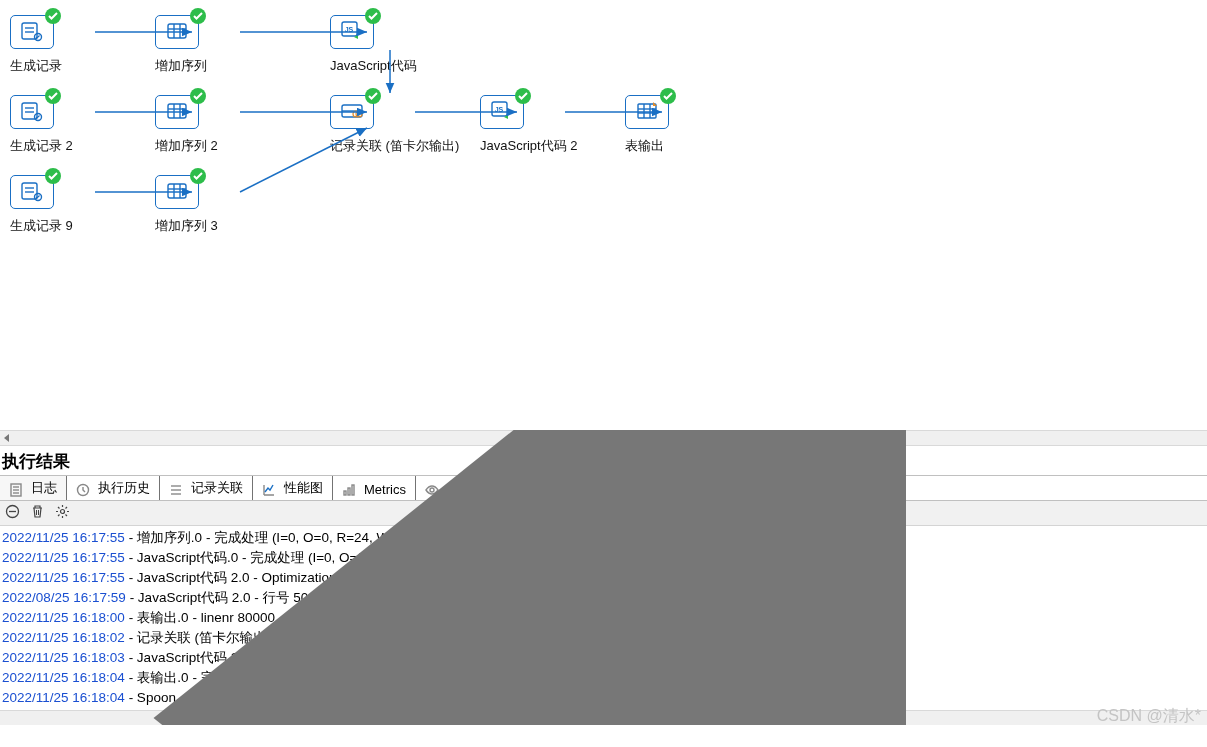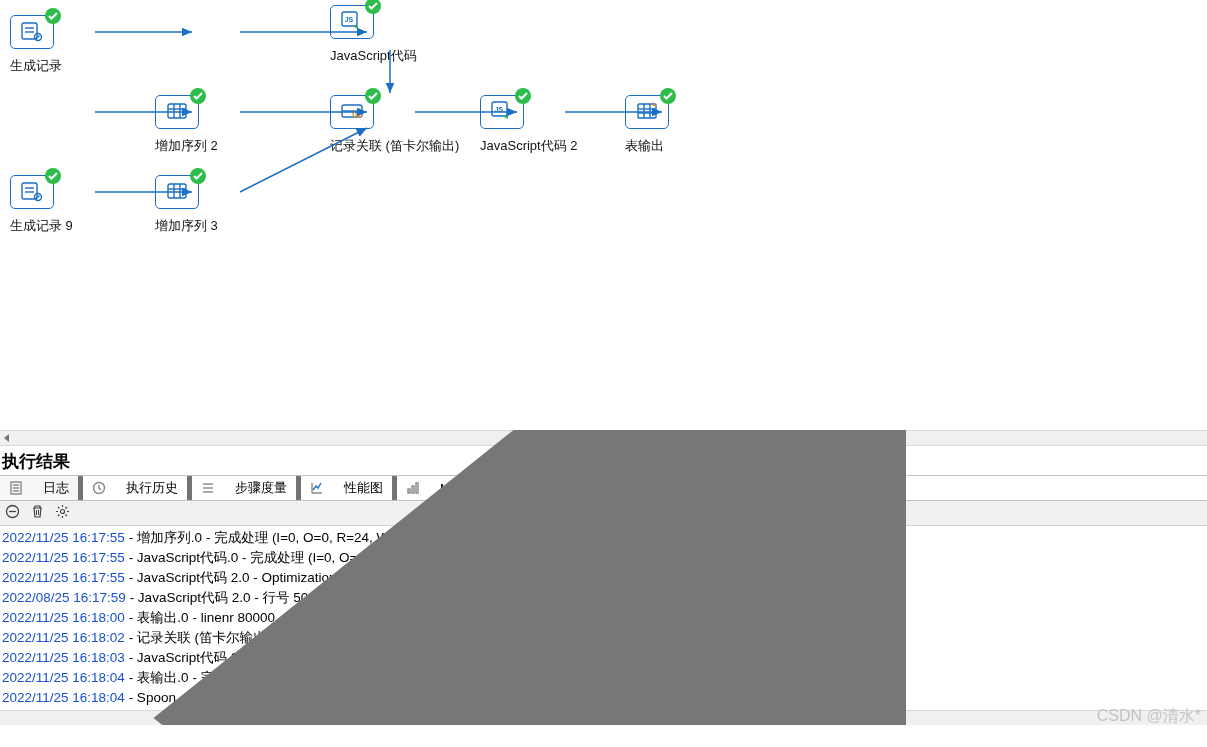--- a/index.html
+++ b/index.html
@@ -8,21 +8,21 @@
 .node-icon{width:42px;height:32px;border:1.5px solid #1a6fc4;border-radius:5px;background:#fff;position:relative;display:flex;align-items:center;justify-content:center}
 .node-icon svg{width:26px;height:22px}
 .node-badge{position:absolute;top:-8px;right:-8px;width:16px;height:16px;border-radius:50%;background:#2dbd4a;display:flex;align-items:center;justify-content:center}
 .node-badge svg{width:10px;height:10px}
 .node-label{margin-top:8px;font-size:13px;white-space:nowrap;color:#111}
 .arrow{position:absolute;pointer-events:none}
 .scroll-strip{height:14px;background:#f0f0f0;border-top:1px solid #d9d9d9;border-bottom:1px solid #d9d9d9;display:flex;align-items:center;padding-left:3px}
 .scroll-strip svg{width:8px;height:8px;fill:#777}
 .results-title{font-size:17px;font-weight:600;padding:4px 2px 2px}
 .tabs{display:flex;border-top:1px solid #c0c0c0;border-bottom:1px solid #c0c0c0;background:#fff}
-.tab{display:flex;align-items:center;gap:20px;padding:3px 9px;border-right:5px solid #737373;cursor:pointer;font-size:13px}
+.tab{display:flex;align-items:flex-end;gap:8px;padding:3px 9px;border-right:1px solid #737373;cursor:pointer;font-size:13px}
 .tab.active{background:#f7f7f7}
 .tab svg{width:14px;height:14px}
 .toolbar{display:flex;align-items:center;gap:10px;padding:3px 5px;background:#f1f1f1;border-bottom:1px solid #d4d4d4}
 .toolbar svg{width:15px;height:15px;fill:#444}
 .log{padding:2px 2px;font-size:13.5px;line-height:20px}
 .log-line .ts{color:#1a4fd1}
 .log-line .msg{color:#000}
 .bottom-scroll{height:14px;background:#f0f0f0;border-top:1px solid #d9d9d9;display:flex;align-items:center;padding-left:3px}
 .watermark{position:absolute;right:6px;bottom:20px;color:#c4c4c4;font-size:16px}
 
@@ -44,36 +44,69 @@
             <path d="M17 17l1 1 2.5-2.5" stroke="#1a6fc4" stroke-width="1.2" fill="none"></path>
           </svg></span>
         <div class="node-badge">
           <svg viewBox="0 0 10 10">
             <path d="M1 5l2.5 2.5L9 2" stroke="#fff" stroke-width="2" fill="none"></path>
           </svg>
         </div>
       </div>
     <div class="node-label">生成记录</div>
   </div>
-  <div class="node" style="left:330px;top:5px">
+  <div class="node" style="left:155px;top:15px">
+    <div class="node-icon">
+        <span class="icon-slot"><svg viewBox="0 0 26 22">
+            <rect x="4" y="4" width="18" height="14" rx="2" class="ist"></rect>
+            <line x1="4" y1="9" x2="22" y2="9" class="ist"></line>
+            <line x1="10" y1="4" x2="10" y2="18" class="ist"></line>
+            <line x1="16" y1="4" x2="16" y2="18" class="ist"></line>
+          </svg></span>
+        <div class="node-badge">
+          <svg viewBox="0 0 10 10">
+            <path d="M1 5l2.5 2.5L9 2" stroke="#fff" stroke-width="2" fill="none"></path>
+          </svg>
+        </div>
+      </div>
+    <div class="node-label">增加序列</div>
+  </div>
+  <div class="node" style="left:330px;top:15px">
     <div class="node-icon">
         <span class="icon-slot"><svg viewBox="0 0 26 22">
             <rect x="3" y="2" width="15" height="14" rx="2" class="ist"></rect>
             <text x="10" y="12" font-size="7" text-anchor="middle" fill="#1a6fc4" font-weight="bold">JS</text>
             <path d="M15 17l4-2v4z" fill="#2dbd4a"></path>
           </svg></span>
         <div class="node-badge">
           <svg viewBox="0 0 10 10">
             <path d="M1 5l2.5 2.5L9 2" stroke="#fff" stroke-width="2" fill="none"></path>
           </svg>
         </div>
       </div>
     <div class="node-label">JavaScript代码</div>
   </div>
 
+  <div class="node" style="left:10px;top:95px">
+    <div class="node-icon">
+        <span class="icon-slot"><svg viewBox="0 0 26 22">
+            <rect x="3" y="3" width="15" height="16" rx="2" class="ist"></rect>
+            <line x1="6" y1="8" x2="15" y2="8" class="ist"></line>
+            <line x1="6" y1="12" x2="15" y2="12" class="ist"></line>
+            <circle cx="19" cy="17" r="3.5" class="ist"></circle>
+            <path d="M17 17l1 1 2.5-2.5" stroke="#1a6fc4" stroke-width="1.2" fill="none"></path>
+          </svg></span>
+        <div class="node-badge">
+          <svg viewBox="0 0 10 10">
+            <path d="M1 5l2.5 2.5L9 2" stroke="#fff" stroke-width="2" fill="none"></path>
+          </svg>
+        </div>
+      </div>
+    <div class="node-label">生成记录 2</div>
+  </div>
   <div class="node" style="left:155px;top:95px">
     <div class="node-icon">
         <span class="icon-slot"><svg viewBox="0 0 26 22">
             <rect x="4" y="4" width="18" height="14" rx="2" class="ist"></rect>
             <line x1="4" y1="9" x2="22" y2="9" class="ist"></line>
             <line x1="10" y1="4" x2="10" y2="18" class="ist"></line>
             <line x1="16" y1="4" x2="16" y2="18" class="ist"></line>
           </svg></span>
         <div class="node-badge">
           <svg viewBox="0 0 10 10">
@@ -214,21 +247,21 @@
         <path d="M7 4v3l2 2" class="st-grey"></path>
       </svg>
       <span>执行历史</span>
     </div>
   <div class="tab">
       <svg viewBox="0 0 14 14">
         <line x1="2" y1="3" x2="12" y2="3" class="st-grey"></line>
         <line x1="2" y1="7" x2="12" y2="7" class="st-grey"></line>
         <line x1="2" y1="11" x2="12" y2="11" class="st-grey"></line>
       </svg>
-      <span>步骤度量</span>
+      <span>记录关联</span>
     </div>
   <div class="tab">
       <svg viewBox="0 0 14 14">
         <path d="M2 12V2M2 12h10" class="st-grey"></path>
         <path d="M3 9l3-4 2 2 3-5" stroke="#1a6fc4" stroke-width="1.4" fill="none"></path>
       </svg>
       <span>性能图</span>
     </div>
   <div class="tab">
       <svg viewBox="0 0 14 14">

